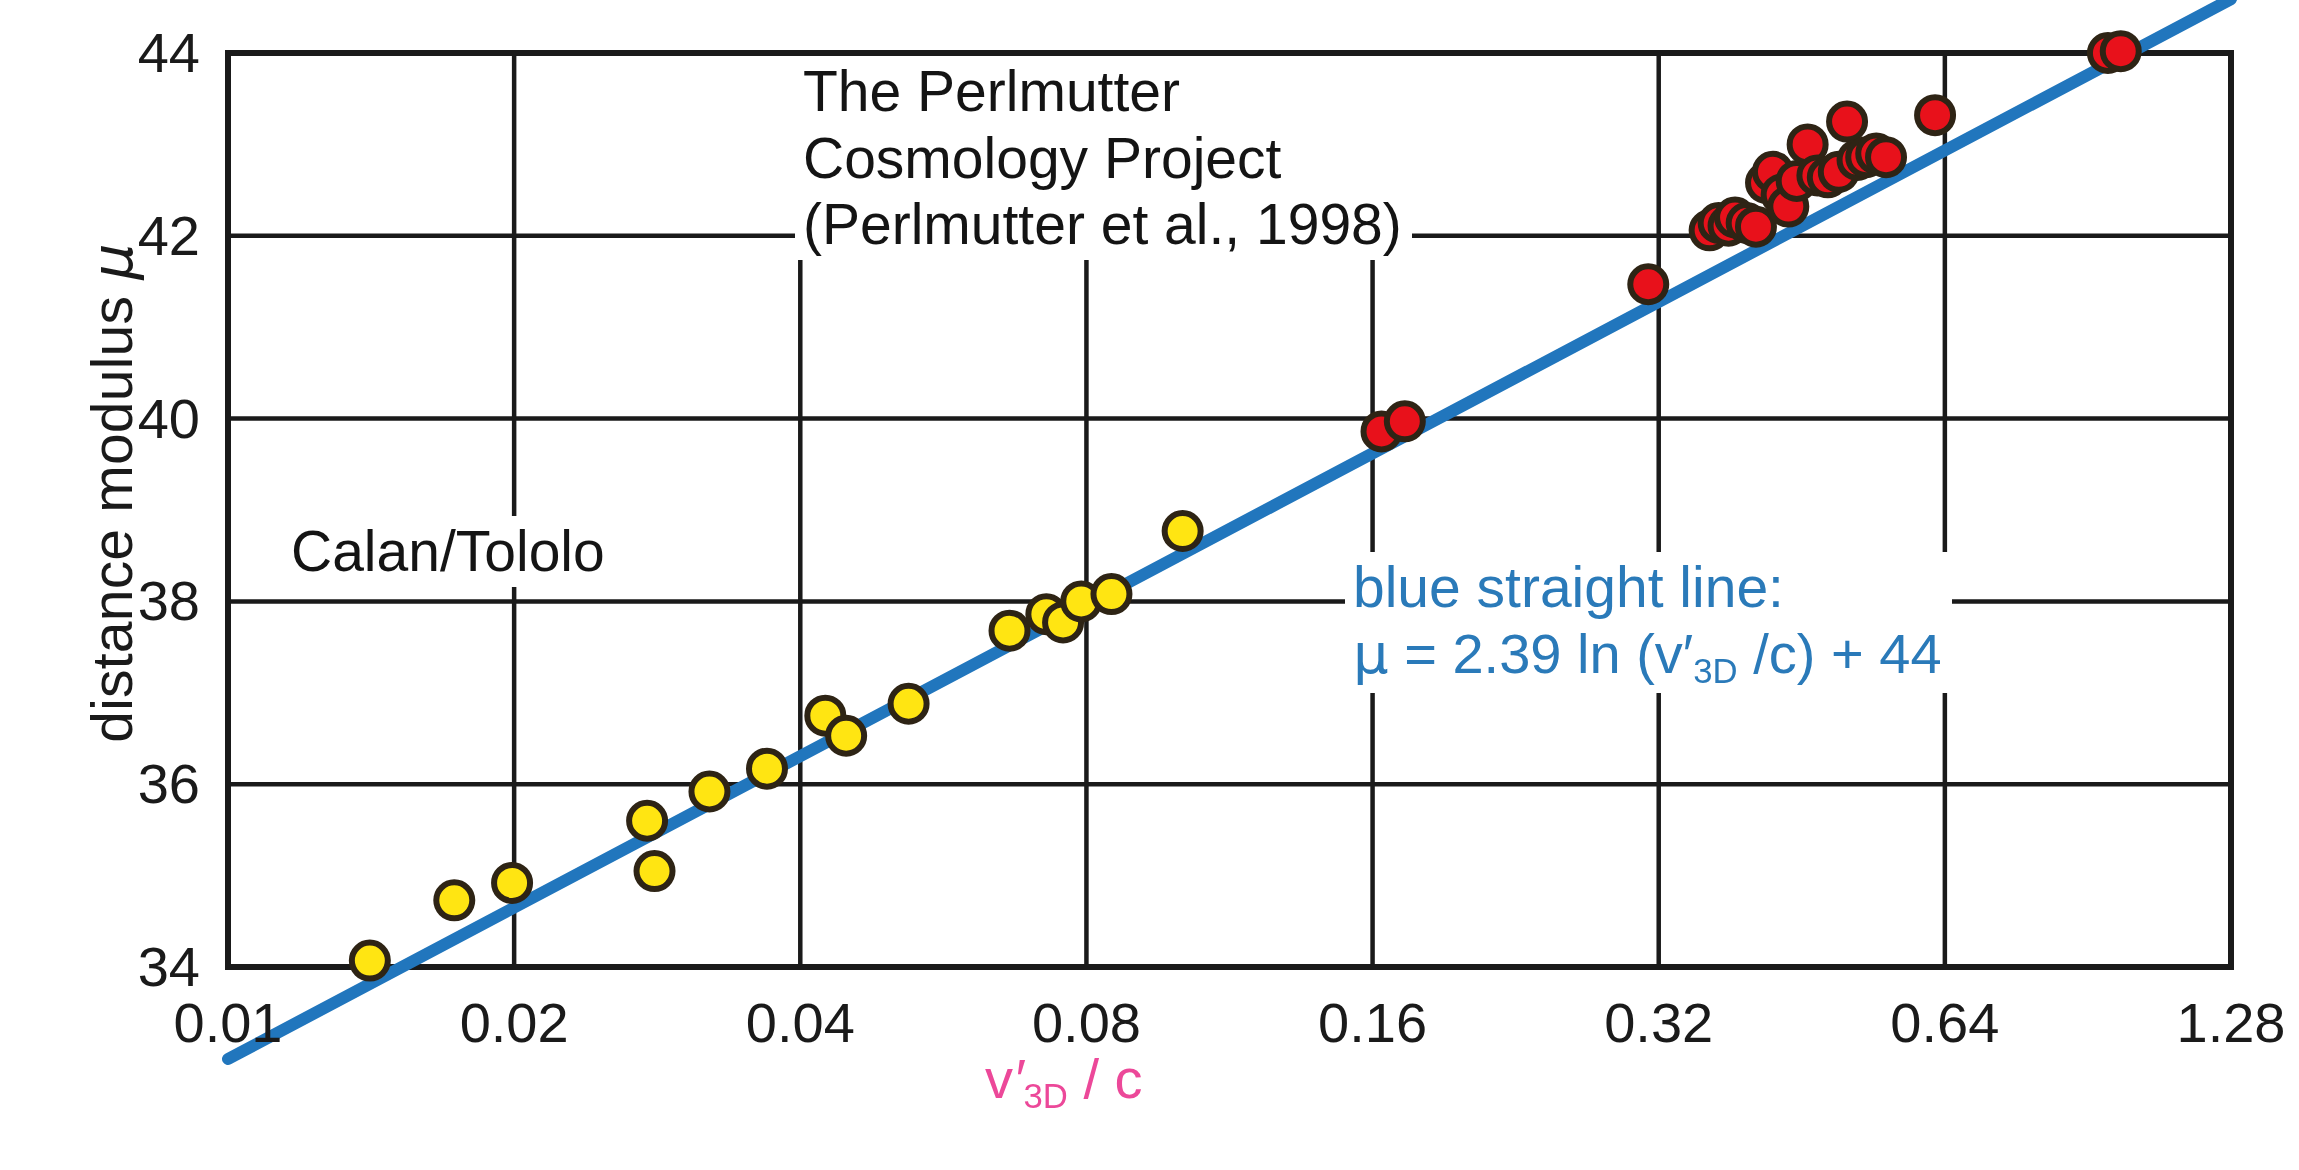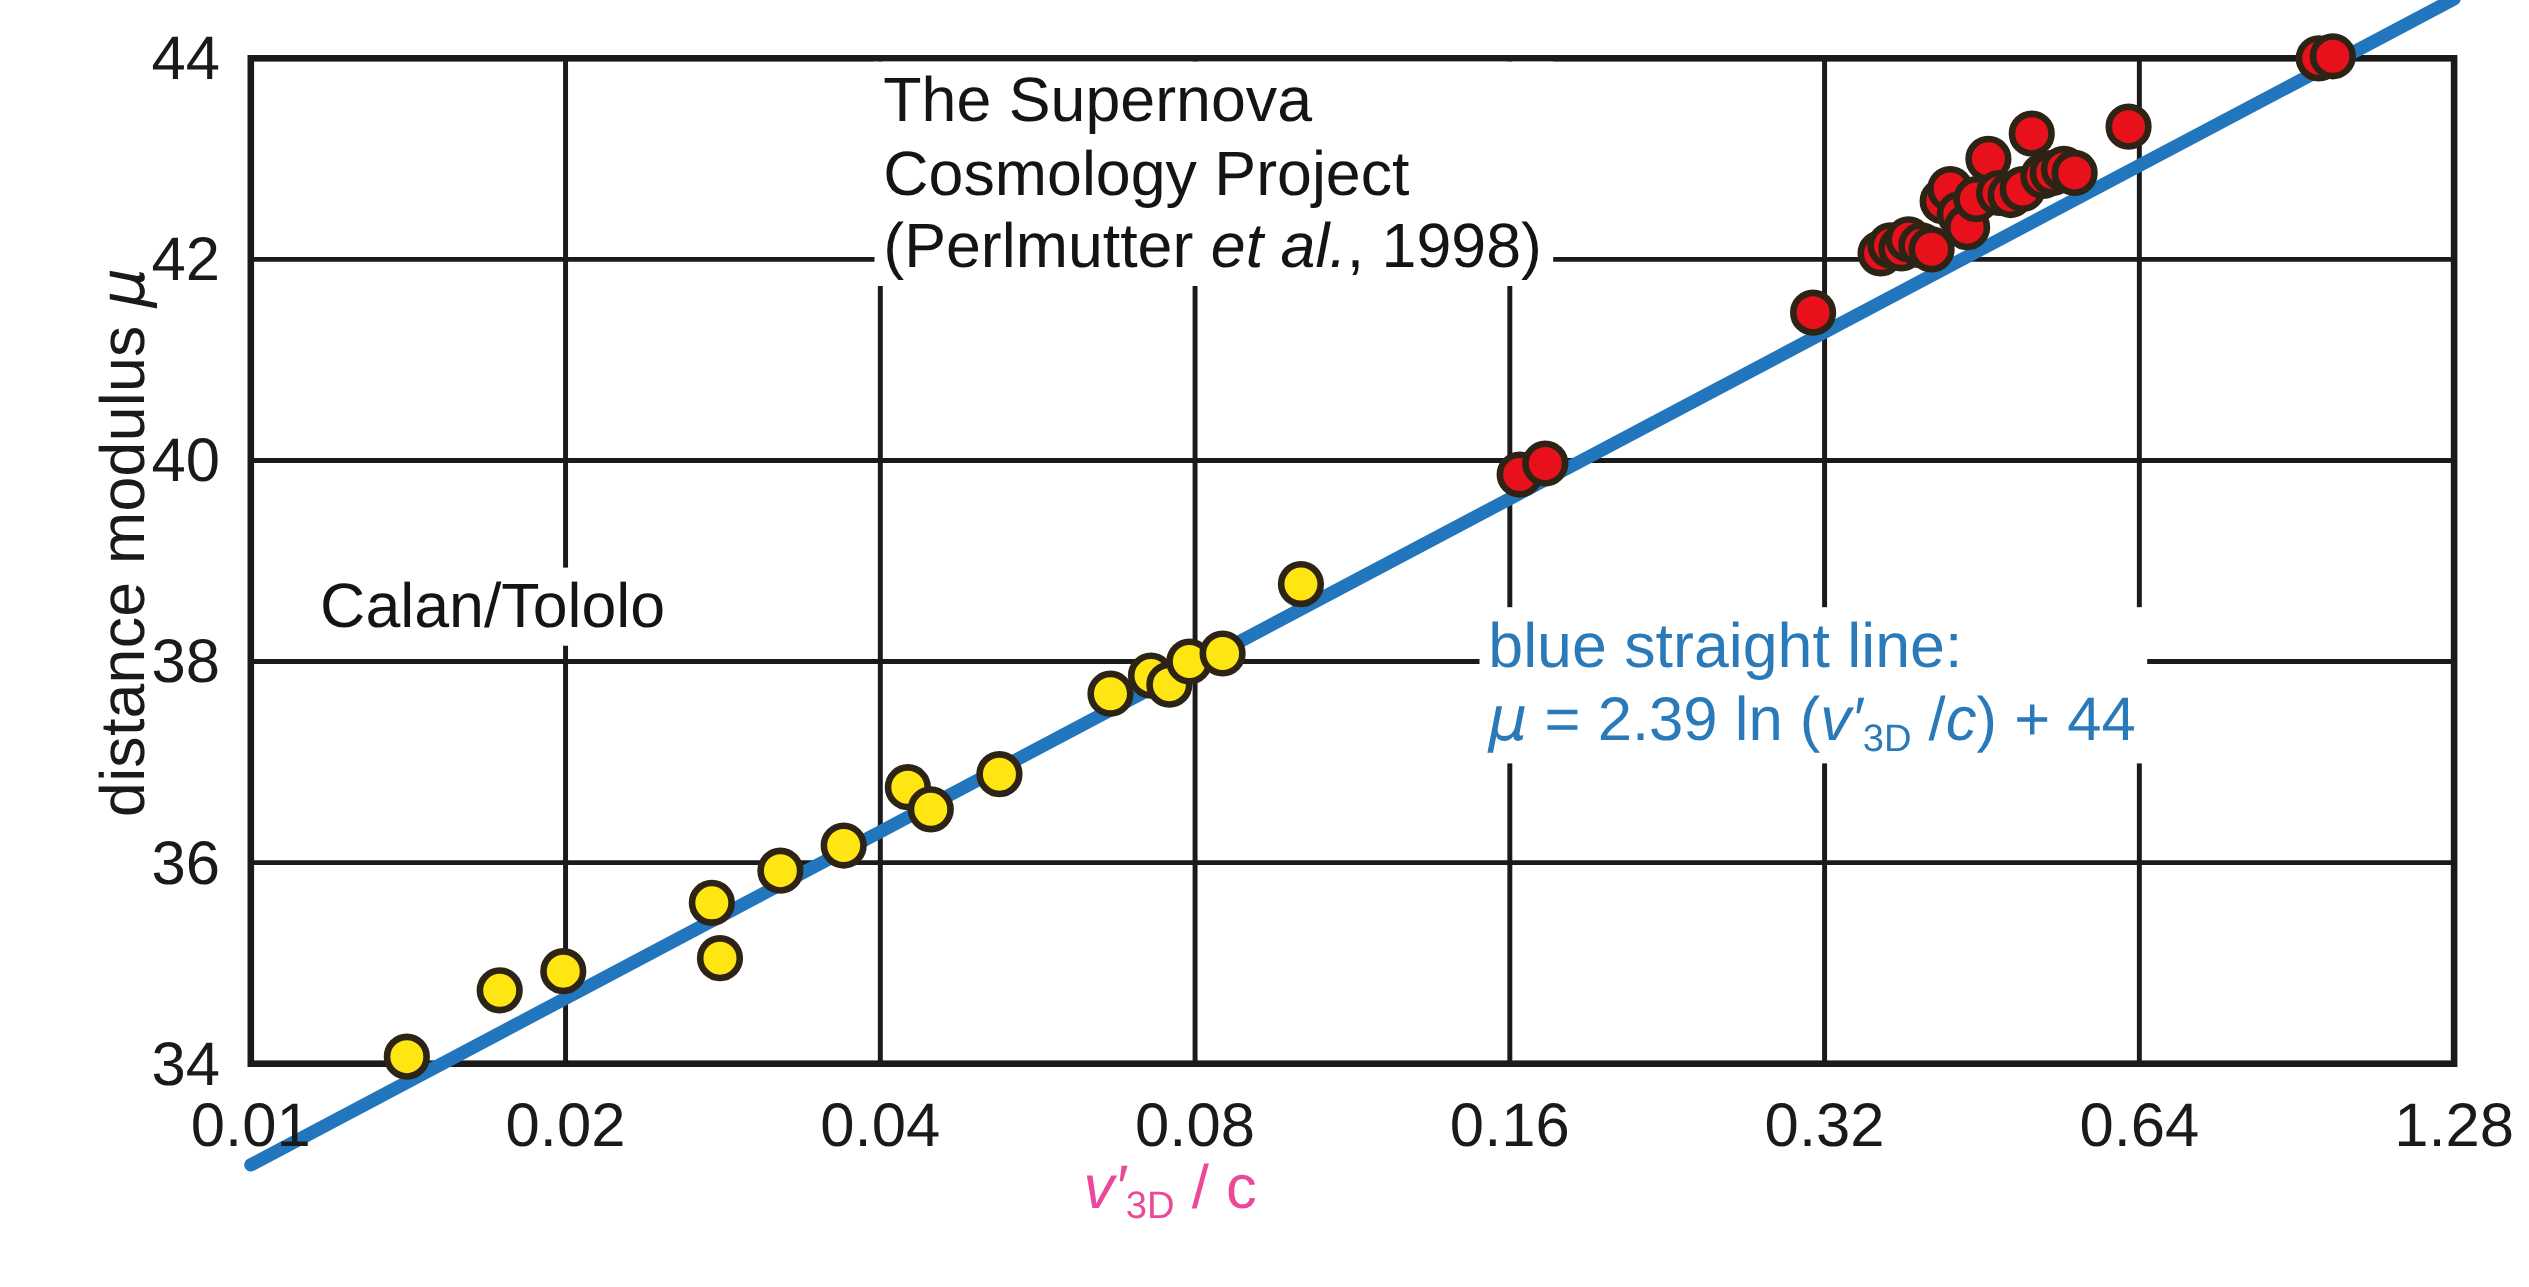--- a/index.html
+++ b/index.html
@@ -25,21 +25,21 @@
   .ylabel-wrap{ left:-338px; top:438px; }
   .ylabel{
     font-size:57px; letter-spacing:.2px; white-space:nowrap; color:#1a1a1a;
   }
   .ylabel .mu{font-style:italic;font-family:"DejaVu Sans",sans-serif;}
 
   .xlabel{
     position:absolute; left:985px; top:1046px;
     font-size:56px; white-space:nowrap; color:#ec4899;
   }
-  .it{font-style:italic;text-align:center;}
+  .it{text-align:center;}
   .sub{font-size:.62em; vertical-align:-0.28em; letter-spacing:0px;}
   .prime{font-style:italic;}
 
   .tick-text{font-size:56px;fill:#1a1a1a;font-family:"Liberation Sans",sans-serif;}
 
   .anno{
     position:absolute; color:#141414; font-size:57px; line-height:1.17;
     white-space:nowrap; background:#ffffff; padding:2px 10px 2px 8px;
   }
   #anno-scp{ left:795px; top:56px; }
@@ -148,21 +148,21 @@
     <div class="ylabel">
       <span>distance modulus </span><span class="mu">μ</span>
     </div>
   </div>
 
   <div class="xlabel">
     <span class="it">v</span><span class="prime">′</span><span class="sub">3D</span><span> / c</span>
   </div>
 
   <div class="anno" id="anno-scp">
-    <div>The Supernova</div>
+    <div>The Perlmutter</div>
     <div>Cosmology Project</div>
     <div><span>(Perlmutter </span><span class="it">et al.</span><span>, 1998)</span></div>
   </div>
 
   <div class="anno" id="anno-ct">
     <div>Calan/Tololo</div>
   </div>
 
   <div class="anno" id="anno-eq">
     <div>blue straight line:</div>

